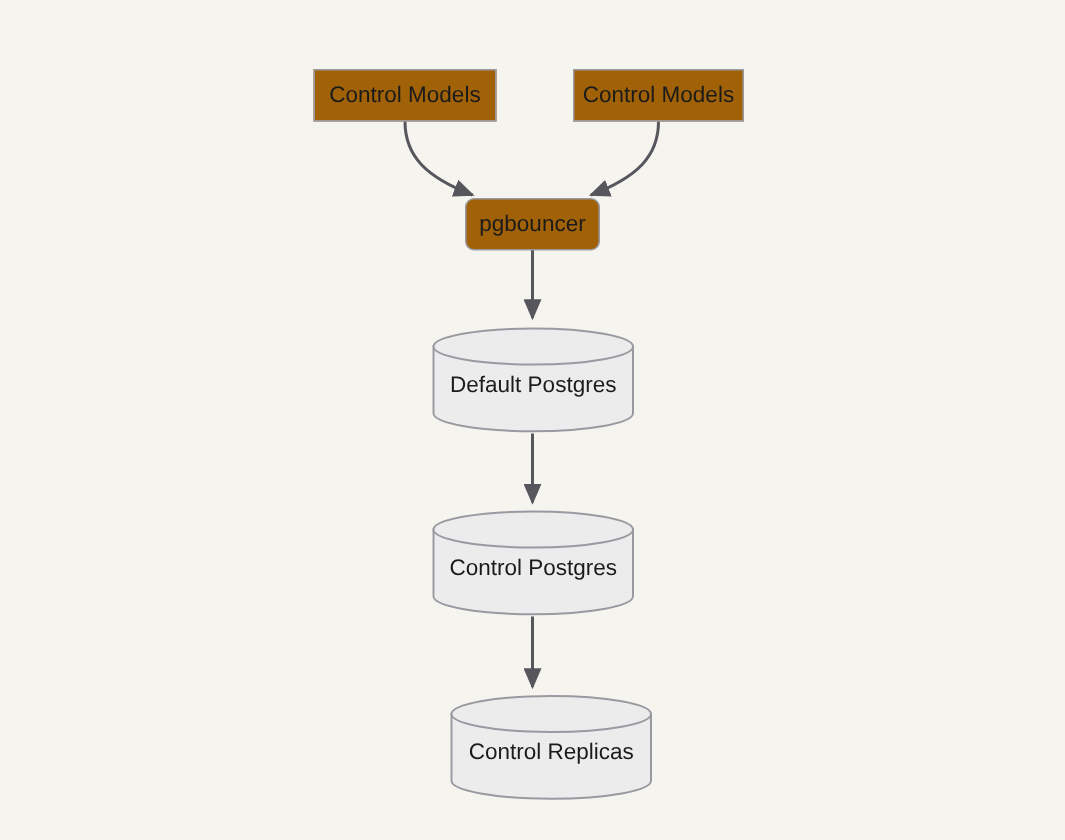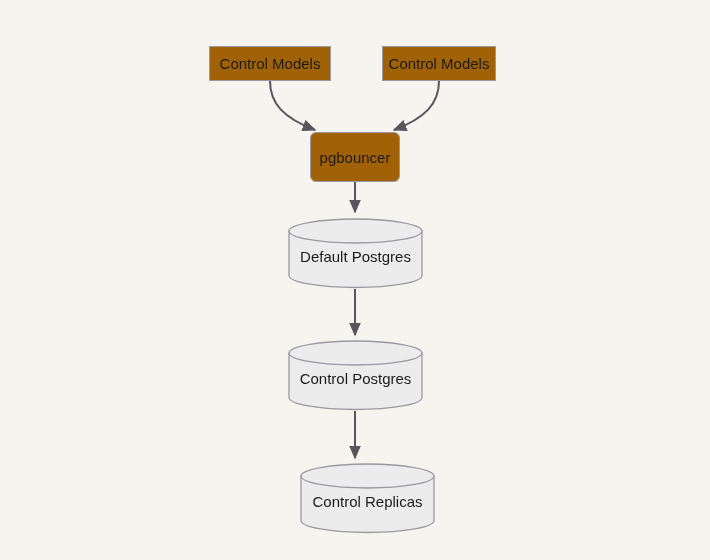--- a/index.html
+++ b/index.html
@@ -79,21 +79,21 @@
   </svg>
 
   <div class="node rect-node" style="left:209px; top:46px; width:122px; height:35px;">
     <span class="node-label">Control Models</span>
   </div>
 
   <div class="node rect-node" style="left:382px; top:46px; width:114px; height:35px;">
     <span class="node-label">Control Models</span>
   </div>
 
-  <div class="node rect-node rounded-node" style="left:310px; top:132px; width:90px; height:50px;">
+  <div class="node rect-node rounded-node" style="left:310px; top:132px; width:90px; height:35px;">
     <span class="node-label">pgbouncer</span>
   </div>
 
   <div class="node cyl-node" style="left:288px; top:218px; width:135px; height:71px;">
     <svg class="cyl-shape" viewBox="0 0 135 71" preserveAspectRatio="none" xmlns="http://www.w3.org/2000/svg">
       <path d="M1,13 L1,57.5 A66.5,12 0 0 0 134,57.5 L134,13 Z" fill="#ececec" stroke="#999aa1" stroke-width="1.3"></path>
       <ellipse cx="67.5" cy="13" rx="66.5" ry="12" fill="#ececec" stroke="#999aa1" stroke-width="1.3"></ellipse>
     </svg>
     <span class="node-label">Default Postgres</span>
   </div>

